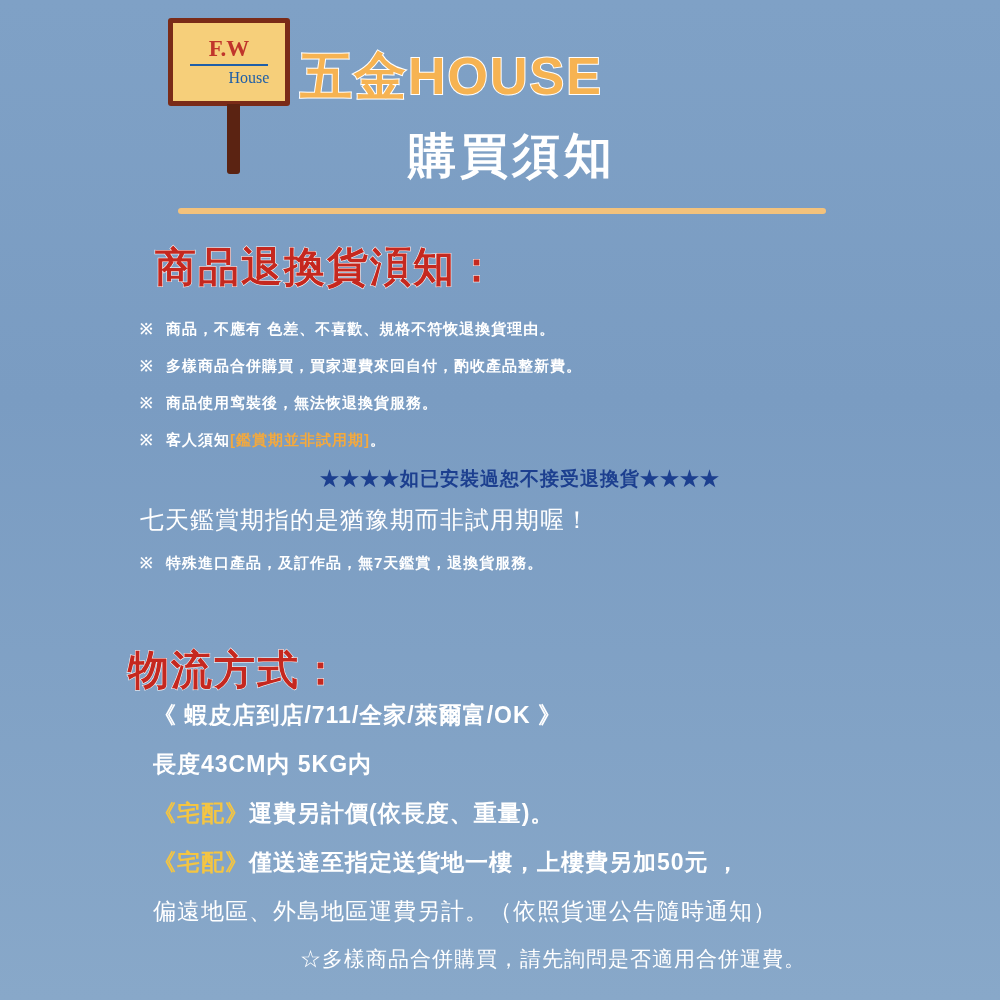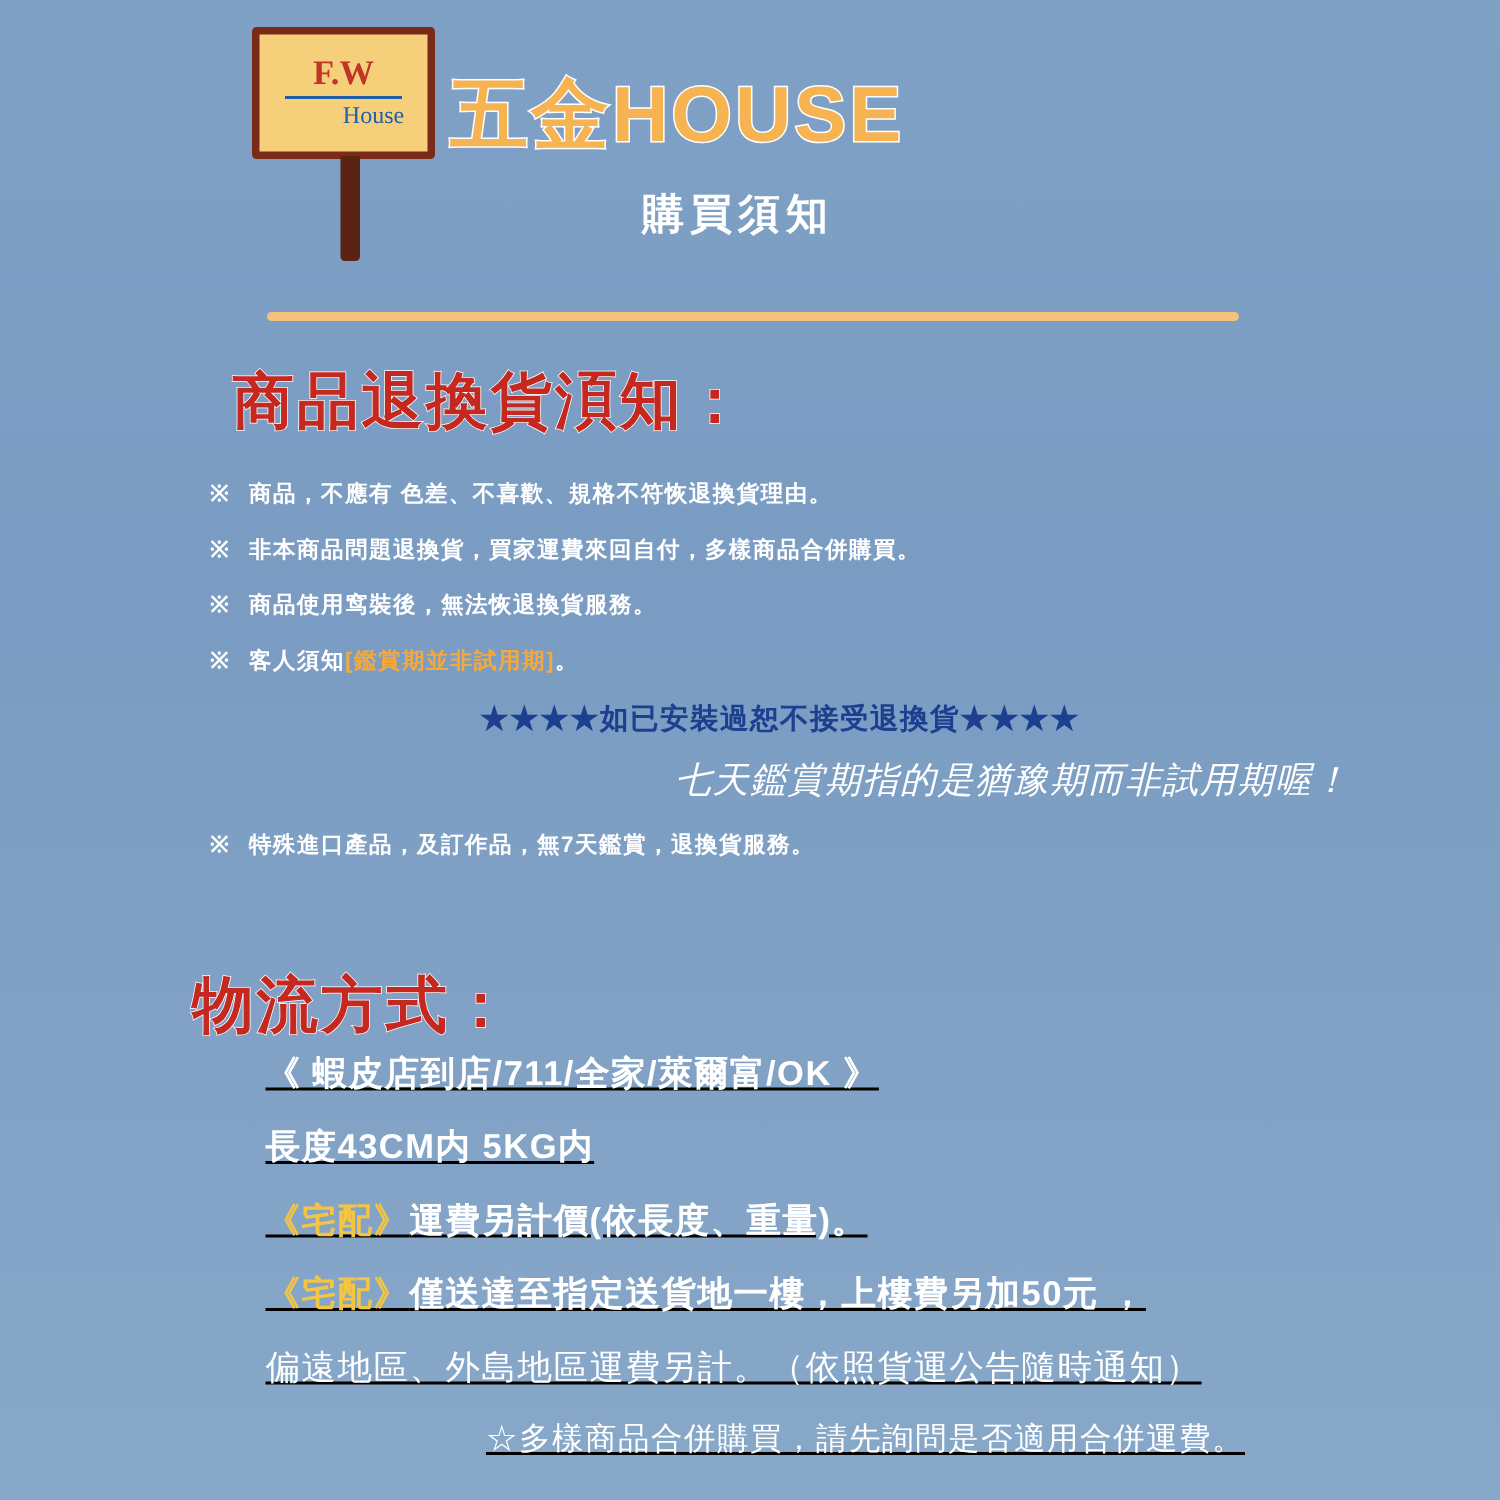--- a/index.html
+++ b/index.html
@@ -81,23 +81,23 @@
     font-size: 52px;
     font-weight: bold;
     color: #f6b352;
     -webkit-text-stroke: 2px #ffffff;
     paint-order: stroke fill;
     letter-spacing: 2px;
     font-family: "Liberation Sans", sans-serif;
   }
   .subtitle {
     position: absolute;
-    left: 428px;
+    left: 408px;
     top: 124px;
-    font-size: 28px;
+    font-size: 48px;
     font-weight: bold;
     color: #ffffff;
     letter-spacing: 4px;
   }
   .divider {
     position: absolute;
     left: 178px;
     top: 208px;
     width: 648px;
     height: 6px;
@@ -144,40 +144,38 @@
   .center-line {
     text-align: center;
     font-size: 19px;
     font-weight: bold;
     color: #1c3f8f;
     letter-spacing: 1px;
     margin-bottom: 12px;
     white-space: nowrap;
   }
   .center-line2 {
-    text-align: right;
+    text-align: left;
     font-size: 24px;
     color: #ffffff;
     letter-spacing: 1px;
     margin-bottom: 16px;
     white-space: nowrap;
-    font-style: italic;
   }
 
   .sec2-title {
     position: absolute;
     left: 128px;
     top: 643px;
   }
   .lines2 {
     position: absolute;
-    left: 177px;
+    left: 153px;
     top: 700px;
     width: 800px;
-    text-decoration: underline;
   }
   .line2 {
     font-size: 23px;
     font-weight: bold;
     color: #ffffff;
     letter-spacing: 1px;
     margin-bottom: 18px;
     white-space: nowrap;
   }
   .line2.plain {
@@ -215,21 +213,21 @@
     <div class="divider"></div>
   </div>
 
   <div class="section-title sec1-title">商品退換貨湏知：</div>
 
   <div class="lines1">
     <div class="line">
       <span class="bullet">※</span><span>商品，不應有 色差、不喜歡、規格不符恢退換貨理由。</span>
     </div>
     <div class="line">
-      <span class="bullet">※</span><span>非本商品問題退換貨，買家運費來回自付，多樣商品合併購買。</span>
+      <span class="bullet">※</span><span>多樣商品合併購買，買家運費來回自付，酌收產品整新費。</span>
     </div>
     <div class="line">
       <span class="bullet">※</span><span>商品使用窎裝後，無法恢退換貨服務。</span>
     </div>
     <div class="line">
       <span class="bullet">※</span><span>客人須知</span><span class="hl-orange">[鑑賞期並非試用期]</span><span>。</span>
     </div>
     <div class="center-line">★★★★如已安裝過恕不接受退換貨★★★★</div>
     <div class="center-line2">七天鑑賞期指的是猶豫期而非試用期喔！</div>
     <div class="line">

